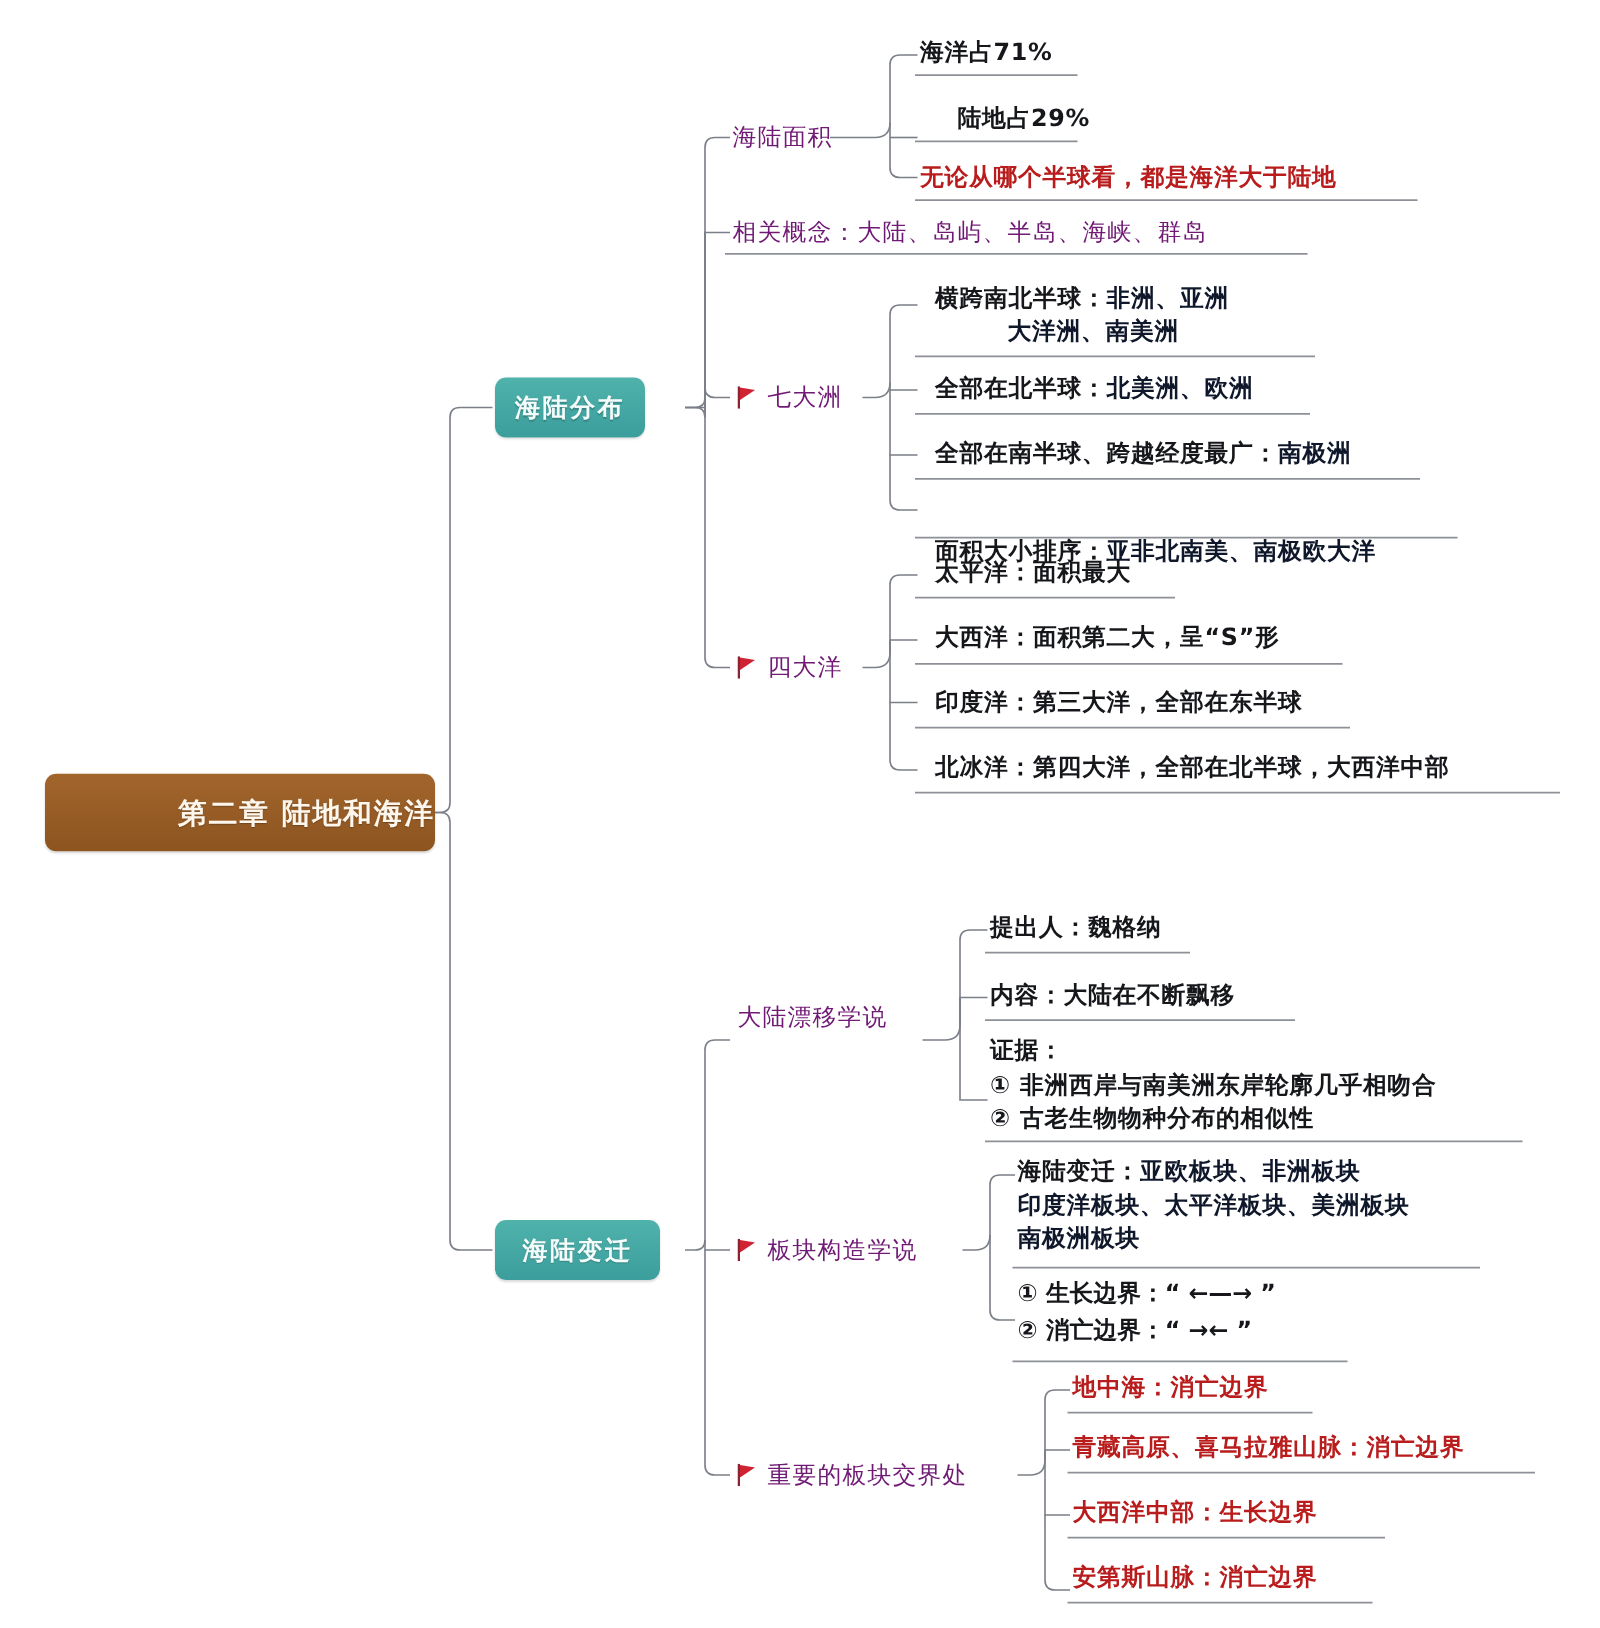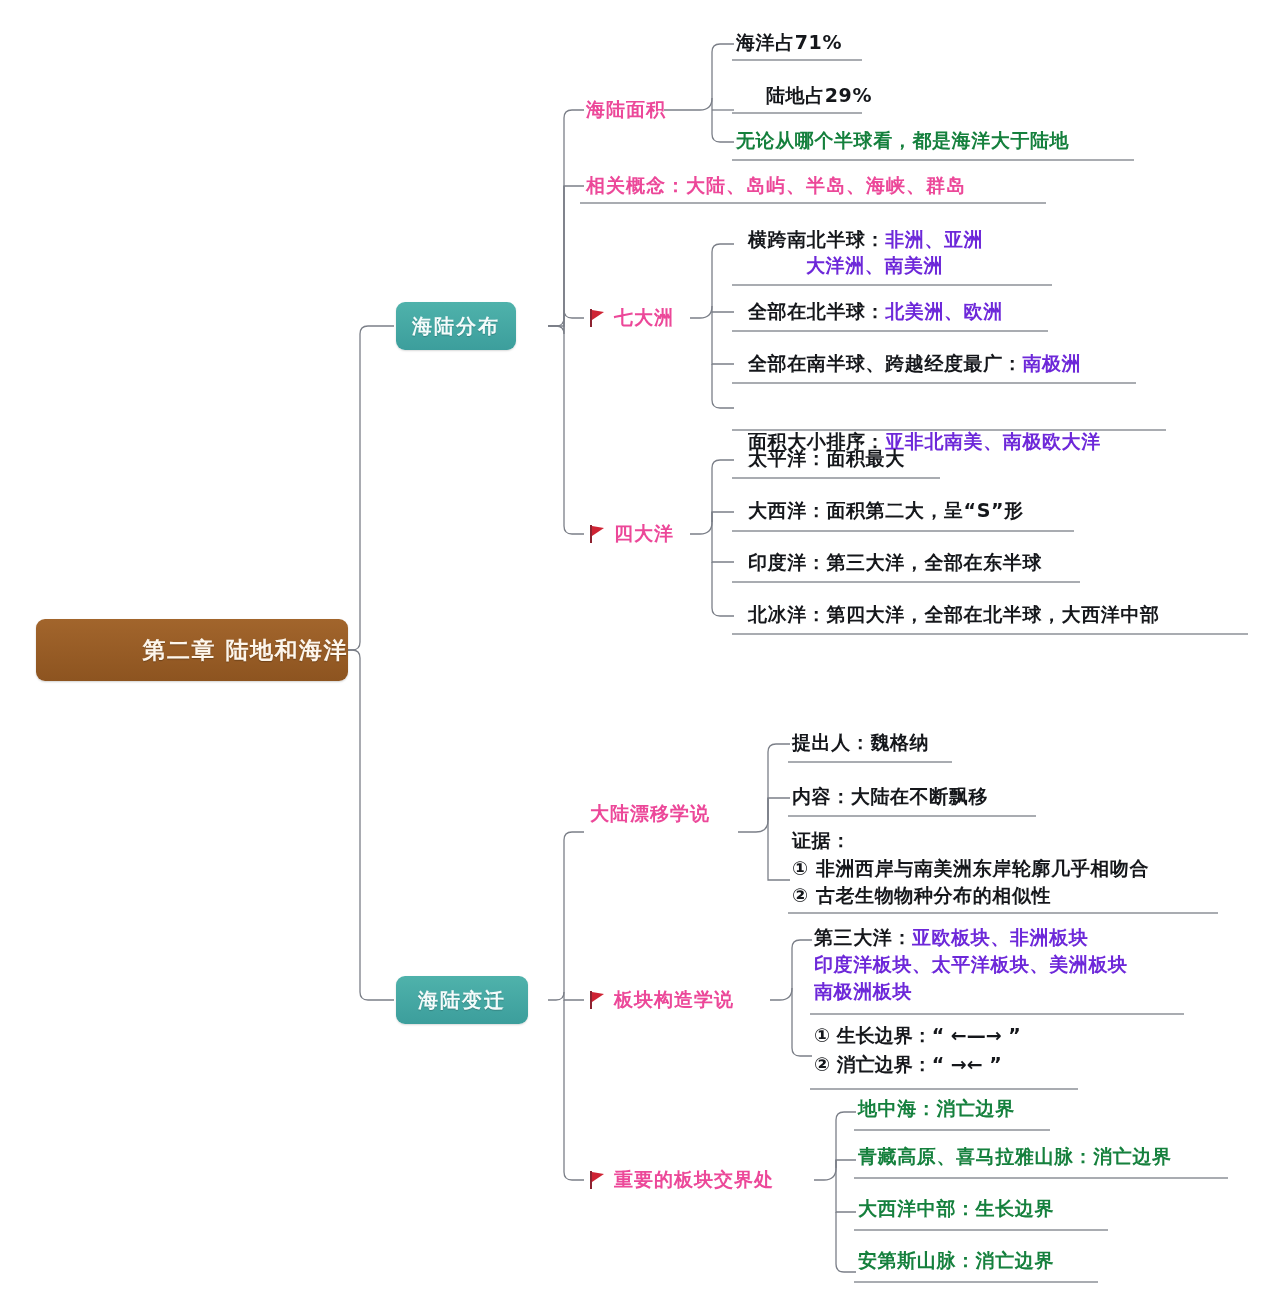--- a/index.html
+++ b/index.html
@@ -66,22 +66,22 @@
     align-items: center;
     justify-content: center;
     letter-spacing: 2px;
     box-shadow: 0 1px 2px rgba(0,0,0,0.15);
     text-shadow: 0 1px 1px rgba(0,0,0,0.2);
   }
 
   
   .topic {
     position: absolute;
-    color: #ec4899;
-    font-weight: bold;
+    color: #701a75;
+    font-weight: normal;
     white-space: nowrap;
     display: flex;
     align-items: center;
     letter-spacing: 1px;
   }
   .flag-icon {
     display: inline-block;
     width: 15px;
     height: 18px;
     margin-right: 9px;
@@ -92,22 +92,22 @@
 
   
   .leaf {
     position: absolute;
     color: #15171b;
     font-weight: bold;
     white-space: nowrap;
     letter-spacing: 0.6px;
     line-height: 1.38;
   }
-  .leaf .hl { color: #6d28d9; }
-  .leaf.allred { color: #15803d; font-family: Liberation Mono, monospace; }
+  .leaf .hl { color: #0f172a; }
+  .leaf.allred { color: #b91c1c; }
   .leaf .arrows {
     font-family: "DejaVu Sans", sans-serif;
     letter-spacing: 0px;
   }
 </style>
 </head>
 <body>
 
 <div id="canvas">
 
@@ -282,21 +282,21 @@
   <div class="leaf" style="left:792px; top:783px; font-size:19px;">
     <span>内容：大陆在不断飘移</span>
   </div>
   <div class="leaf" style="left:792px; top:827px; font-size:19px; line-height:1.45;">
     <span>证据：</span><br>
     <span>①  非洲西岸与南美洲东岸轮廓几乎相吻合</span><br>
     <span>②  古老生物物种分布的相似性</span>
   </div>
 
   <div class="leaf" style="left:814px; top:924px; font-size:19px; line-height:1.43;">
-    <span>第三大洋：</span><span class="hl">亚欧板块、非洲板块</span><br>
+    <span>海陆变迁：</span><span class="hl">亚欧板块、非洲板块</span><br>
     <span class="hl">印度洋板块、太平洋板块、美洲板块</span><br>
     <span class="hl">南极洲板块</span>
   </div>
   <div class="leaf" style="left:814px; top:1021px; font-size:19px; line-height:1.55;">
     <span class="arrows">①  生长边界：“ ←—→ ”</span><br>
     <span class="arrows">②  消亡边界：“ →← ”</span>
   </div>
 
   <div class="leaf allred" style="left:858px; top:1097px; font-size:19px;">
     <span>地中海：消亡边界</span>

